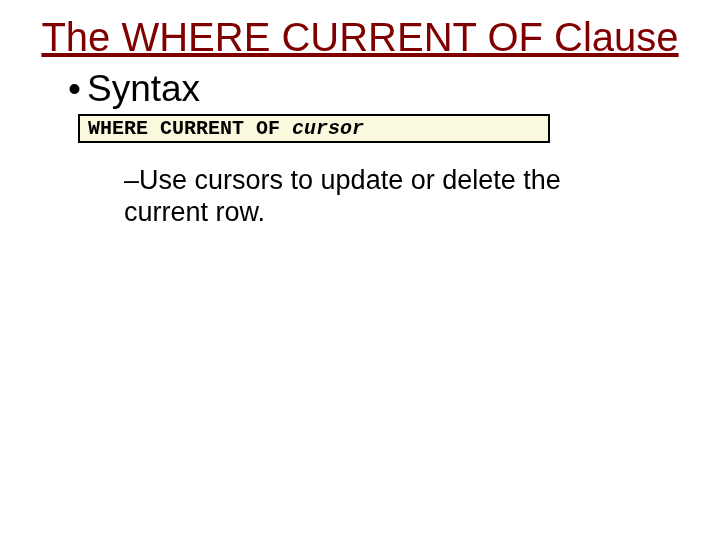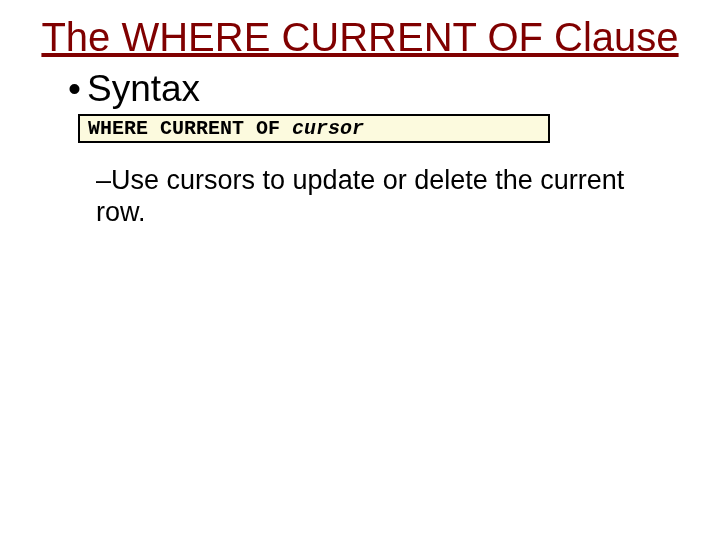--- a/index.html
+++ b/index.html
@@ -52,20 +52,21 @@
   .code-box .cursor {
     font-style: italic;
   }
   .bullets {
     margin: 22px 70px 0 96px;
     font-size: 27px;
     line-height: 1.18;
   }
   .bullets .item {
     margin-bottom: 2px;
+    margin-left: 28px;
   }
   .bullets .dash {
     display: inline;
   }
   .bullets .text {
     display: inline;
   }
 </style>
 </head>
 <body>

